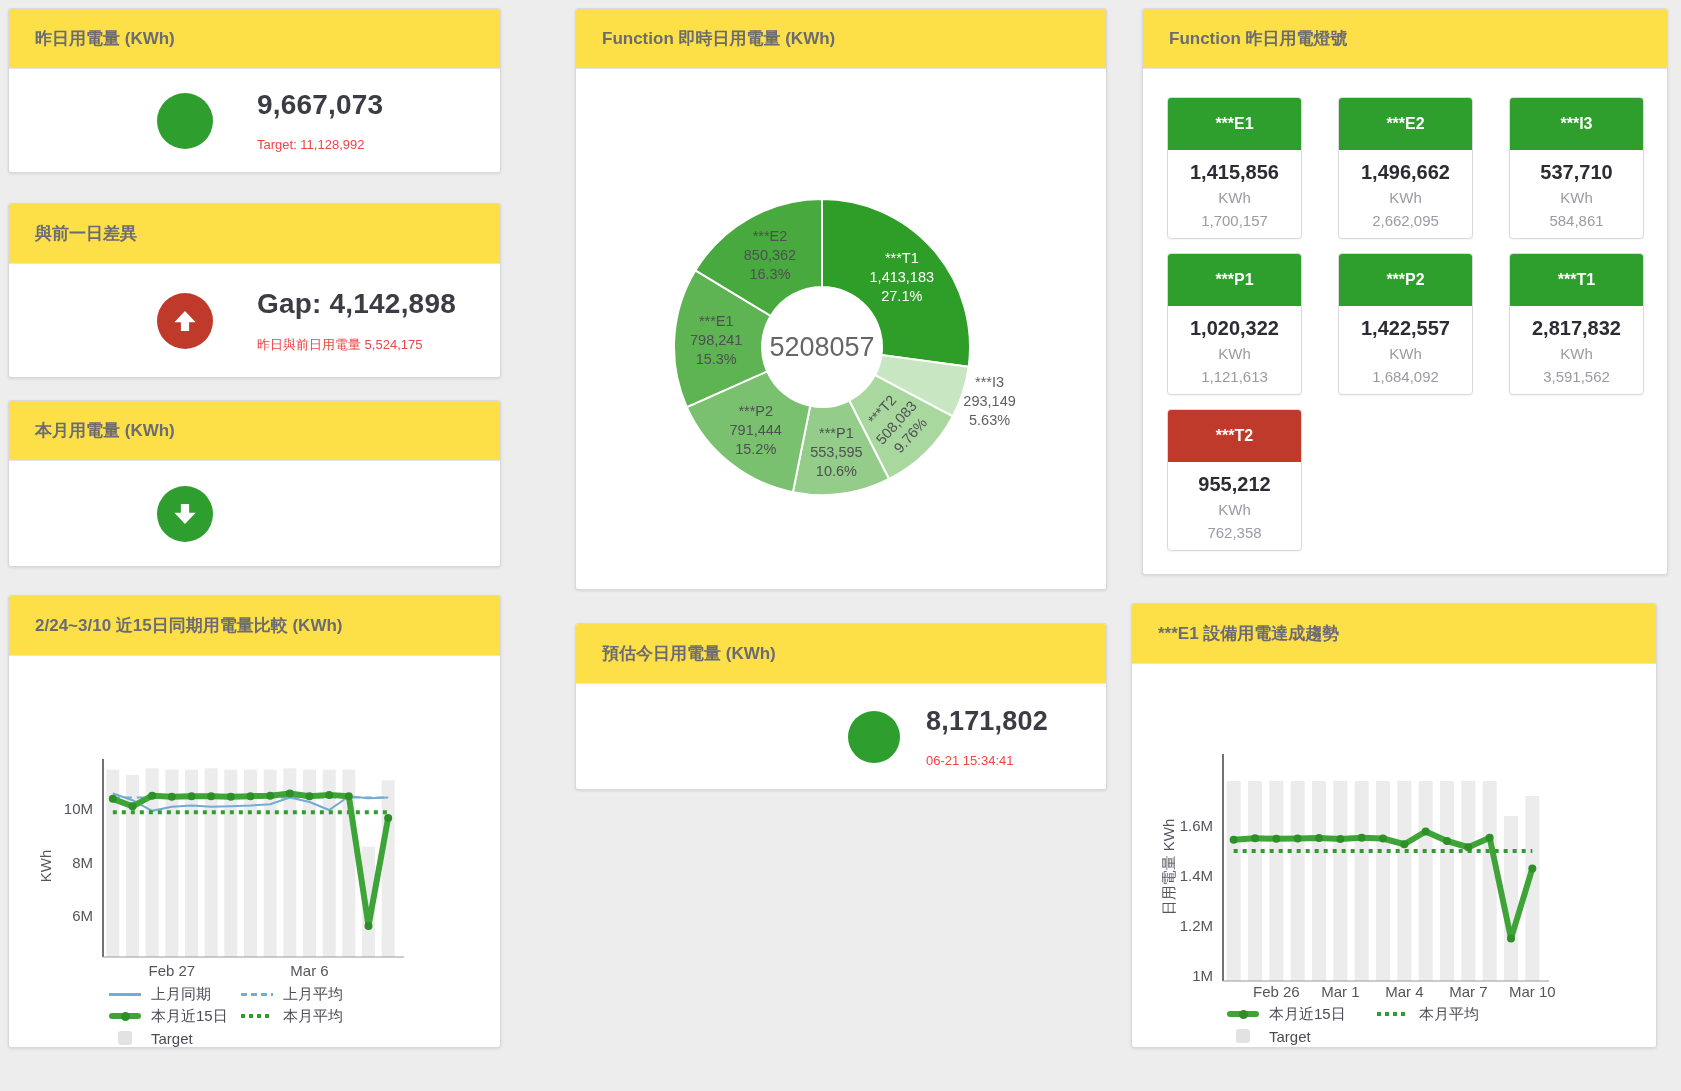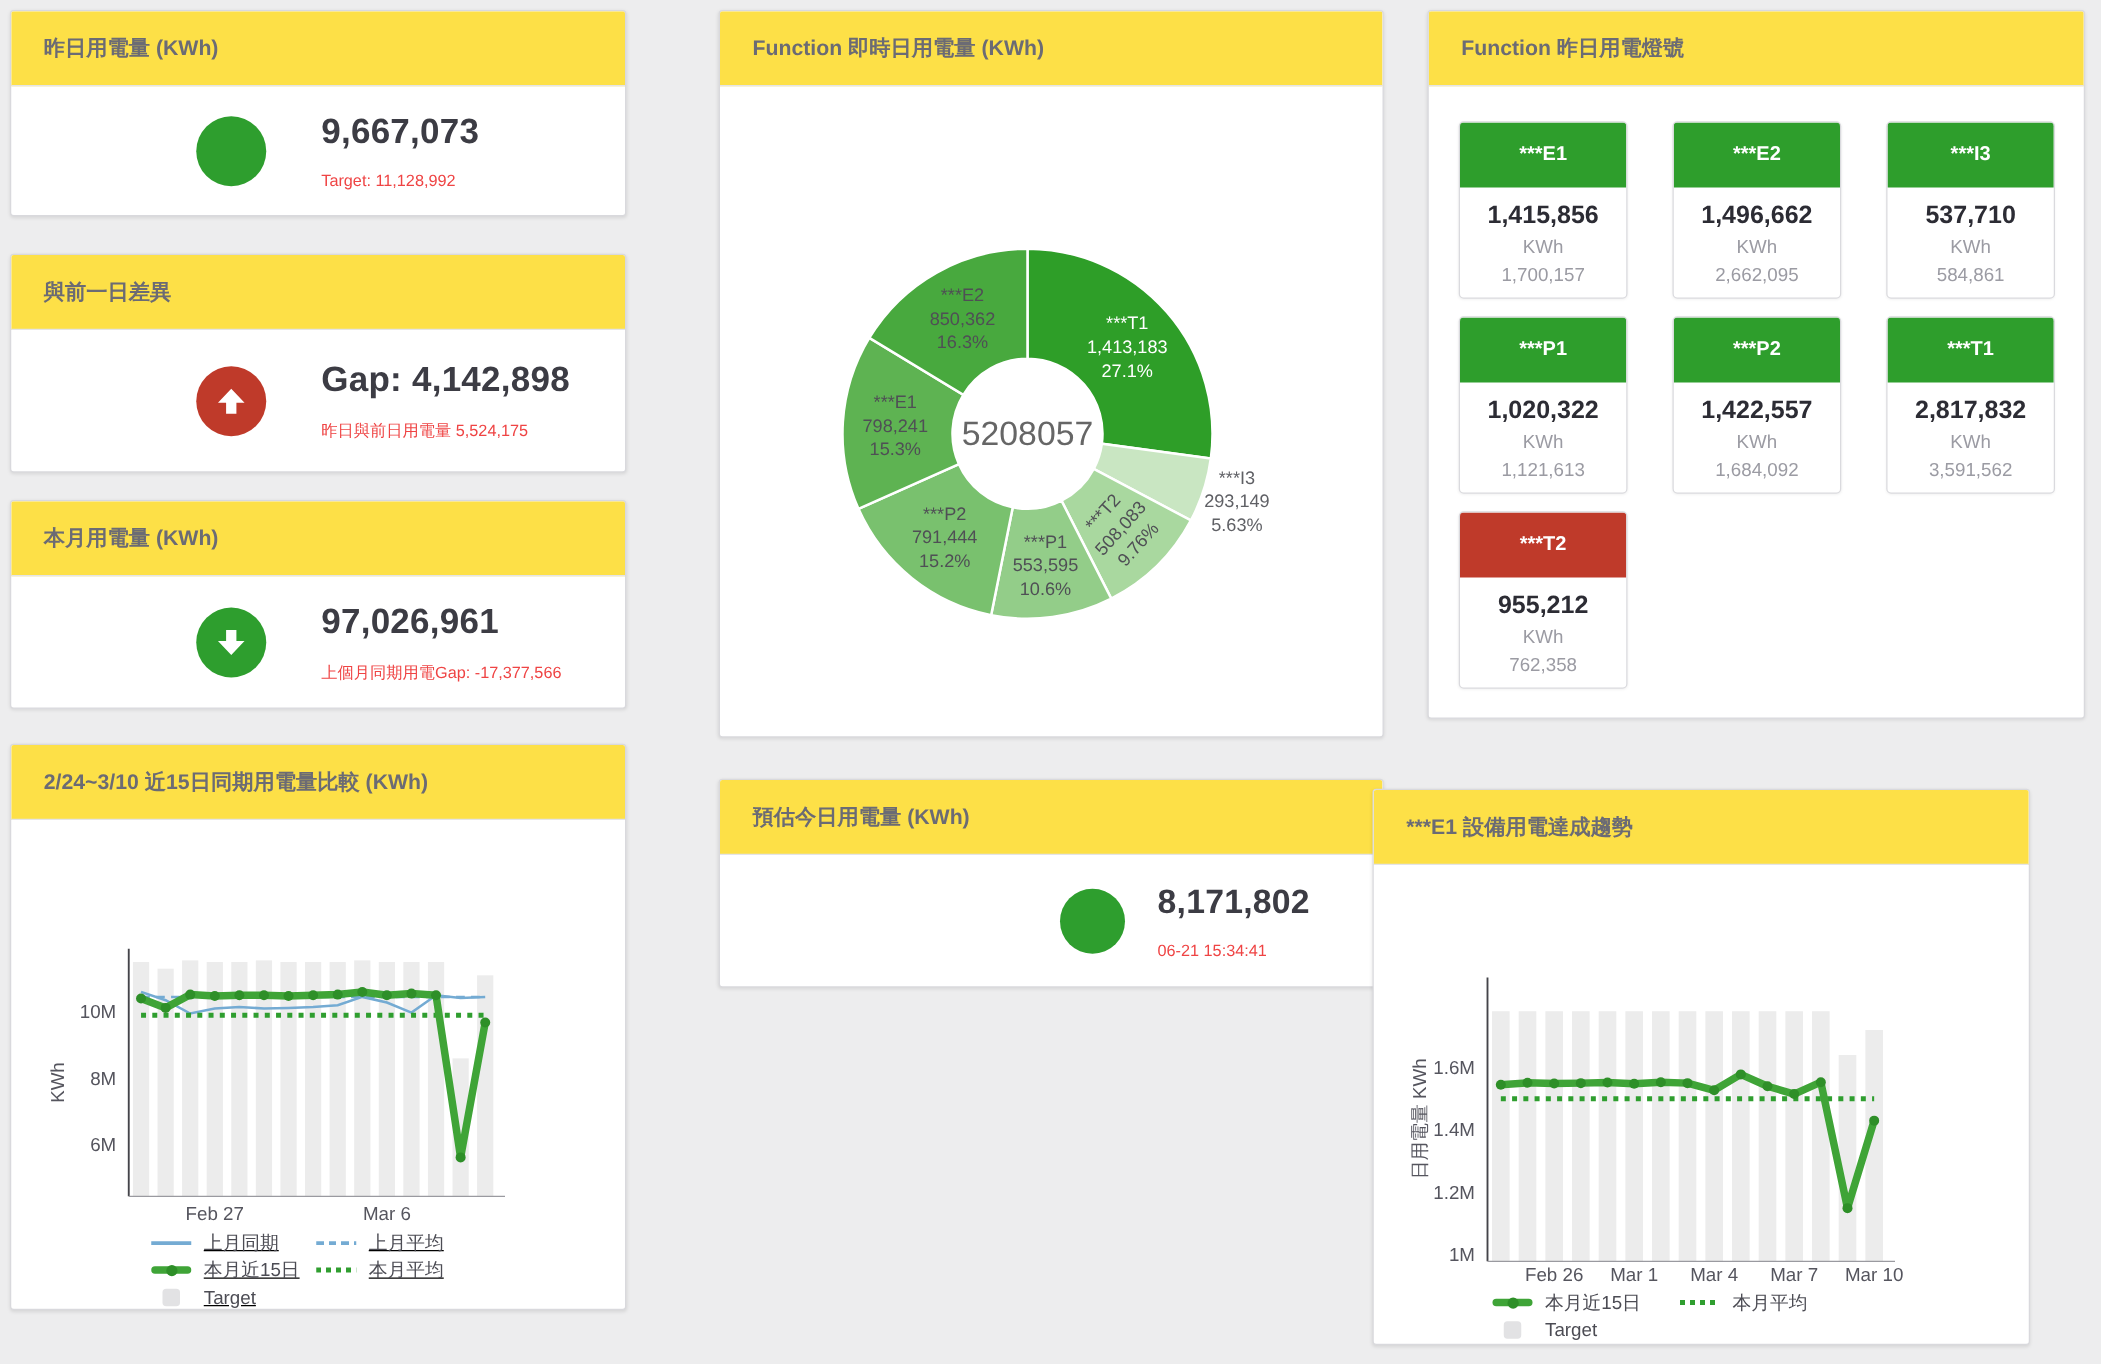--- a/index.html
+++ b/index.html
@@ -63,24 +63,20 @@
   </div>
 </div>
 
 <div class="panel" id="p-month" style="left:8px;top:400px;width:493px;height:167px;">
   <div class="panel-h">本月用電量 (KWh)</div>
   <div class="panel-body stat-body">
     <div class="stat-ind" id="ind-month" style="background: rgb(46, 158, 46);">
       <svg viewBox="0 0 24 24">
           <path d="M12 20 L3.5 11 H8.7 V4 H15.3 V11 H20.5 Z" fill="#fff"></path>
         </svg>
-    </div>
-    <div class="stat-text">
-      <div class="stat-value">97,026,961</div>
-      <div class="stat-sub">上個月同期用電Gap: -17,377,566</div>
     </div>
   </div>
 </div>
 
 <div class="panel" id="p-compare" style="left:8px;top:595px;width:493px;height:453px;">
   <div class="panel-h">2/24~3/10 近15日同期用電量比較 (KWh)</div>
   <div class="panel-body">
     <svg id="compare-svg" width="491" height="391">
         <rect x="97.34333333333333" y="113.63087248322148" width="12.980000000000002" height="187.36912751677852" fill="#ececec"></rect>
         <rect x="117.01" y="118.94630872483222" width="12.980000000000002" height="182.05369127516778" fill="#ececec"></rect>
@@ -118,21 +114,21 @@
         <circle cx="379.1666666666667" cy="162.0013422818792" r="4" fill="#2e8f28"></circle>
         <line x1="94" y1="103" x2="94" y2="301" stroke="#44444a" stroke-width="1.5"></line>
         <line x1="94" y1="301" x2="395" y2="301" stroke="#9a9aa0" stroke-width="1"></line>
         <text x="84" y="158.49664429530202" text-anchor="end" font-size="15" fill="#55555e">10M</text>
         <text x="84" y="211.6510067114094" text-anchor="end" font-size="15" fill="#55555e">8M</text>
         <text x="84" y="264.80536912751677" text-anchor="end" font-size="15" fill="#55555e">6M</text>
         <text x="162.83333333333334" y="320" text-anchor="middle" font-size="15" fill="#55555e">Feb 27</text>
         <text x="300.5" y="320" text-anchor="middle" font-size="15" fill="#55555e">Mar 6</text>
         <text x="42" y="210" text-anchor="middle" font-size="15" fill="#55555e" transform="rotate(-90 42 210)">KWh</text>
       </svg>
-    <div class="legend" id="compare-legend" style="left:112px;top:328px;grid-template-columns:132px auto;text-decoration:underline;">
+    <div class="legend" id="compare-legend" style="left:100px;top:328px;grid-template-columns:132px auto;">
         <div class="lg-item">
           <span class="sw" style="height: 3px; background: rgb(116, 171, 211);"></span>
           <span>上月同期</span>
         </div>
         <div class="lg-item">
           <span class="sw" style="height: 3px; background: repeating-linear-gradient(90deg, rgb(116, 171, 211) 0px, rgb(116, 171, 211) 6px, transparent 6px, transparent 10px);"></span>
           <span>上月平均</span>
         </div>
         <div class="lg-item">
           <span class="sw" style="height: 6px; border-radius: 3px; background: rgb(63, 164, 55);">
@@ -244,21 +240,21 @@
           <div class="lamp-body">
             <div class="lamp-val">955,212</div>
             <div class="lamp-unit">KWh</div>
             <div class="lamp-prev">762,358</div>
           </div>
         </div>
       </div>
   </div>
 </div>
 
-<div class="panel" id="p-trend" style="left:1098px;top:603px;width:526px;height:445px;margin-top:28px;">
+<div class="panel" id="p-trend" style="left:1131px;top:603px;width:526px;height:445px;">
   <div class="panel-h">***E1 設備用電達成趨勢</div>
   <div class="panel-body">
     <svg id="trend-svg" width="524" height="385">
         <rect x="94.62666666666667" y="116.99999999999997" width="14.08" height="200.00000000000003" fill="#ececec"></rect>
         <rect x="115.96" y="116.99999999999997" width="14.08" height="200.00000000000003" fill="#ececec"></rect>
         <rect x="137.29333333333332" y="116.99999999999997" width="14.08" height="200.00000000000003" fill="#ececec"></rect>
         <rect x="158.62666666666667" y="116.99999999999997" width="14.08" height="200.00000000000003" fill="#ececec"></rect>
         <rect x="179.96" y="116.99999999999997" width="14.08" height="200.00000000000003" fill="#ececec"></rect>
         <rect x="201.29333333333332" y="116.99999999999997" width="14.08" height="200.00000000000003" fill="#ececec"></rect>
         <rect x="222.62666666666667" y="116.99999999999997" width="14.08" height="200.00000000000003" fill="#ececec"></rect>

